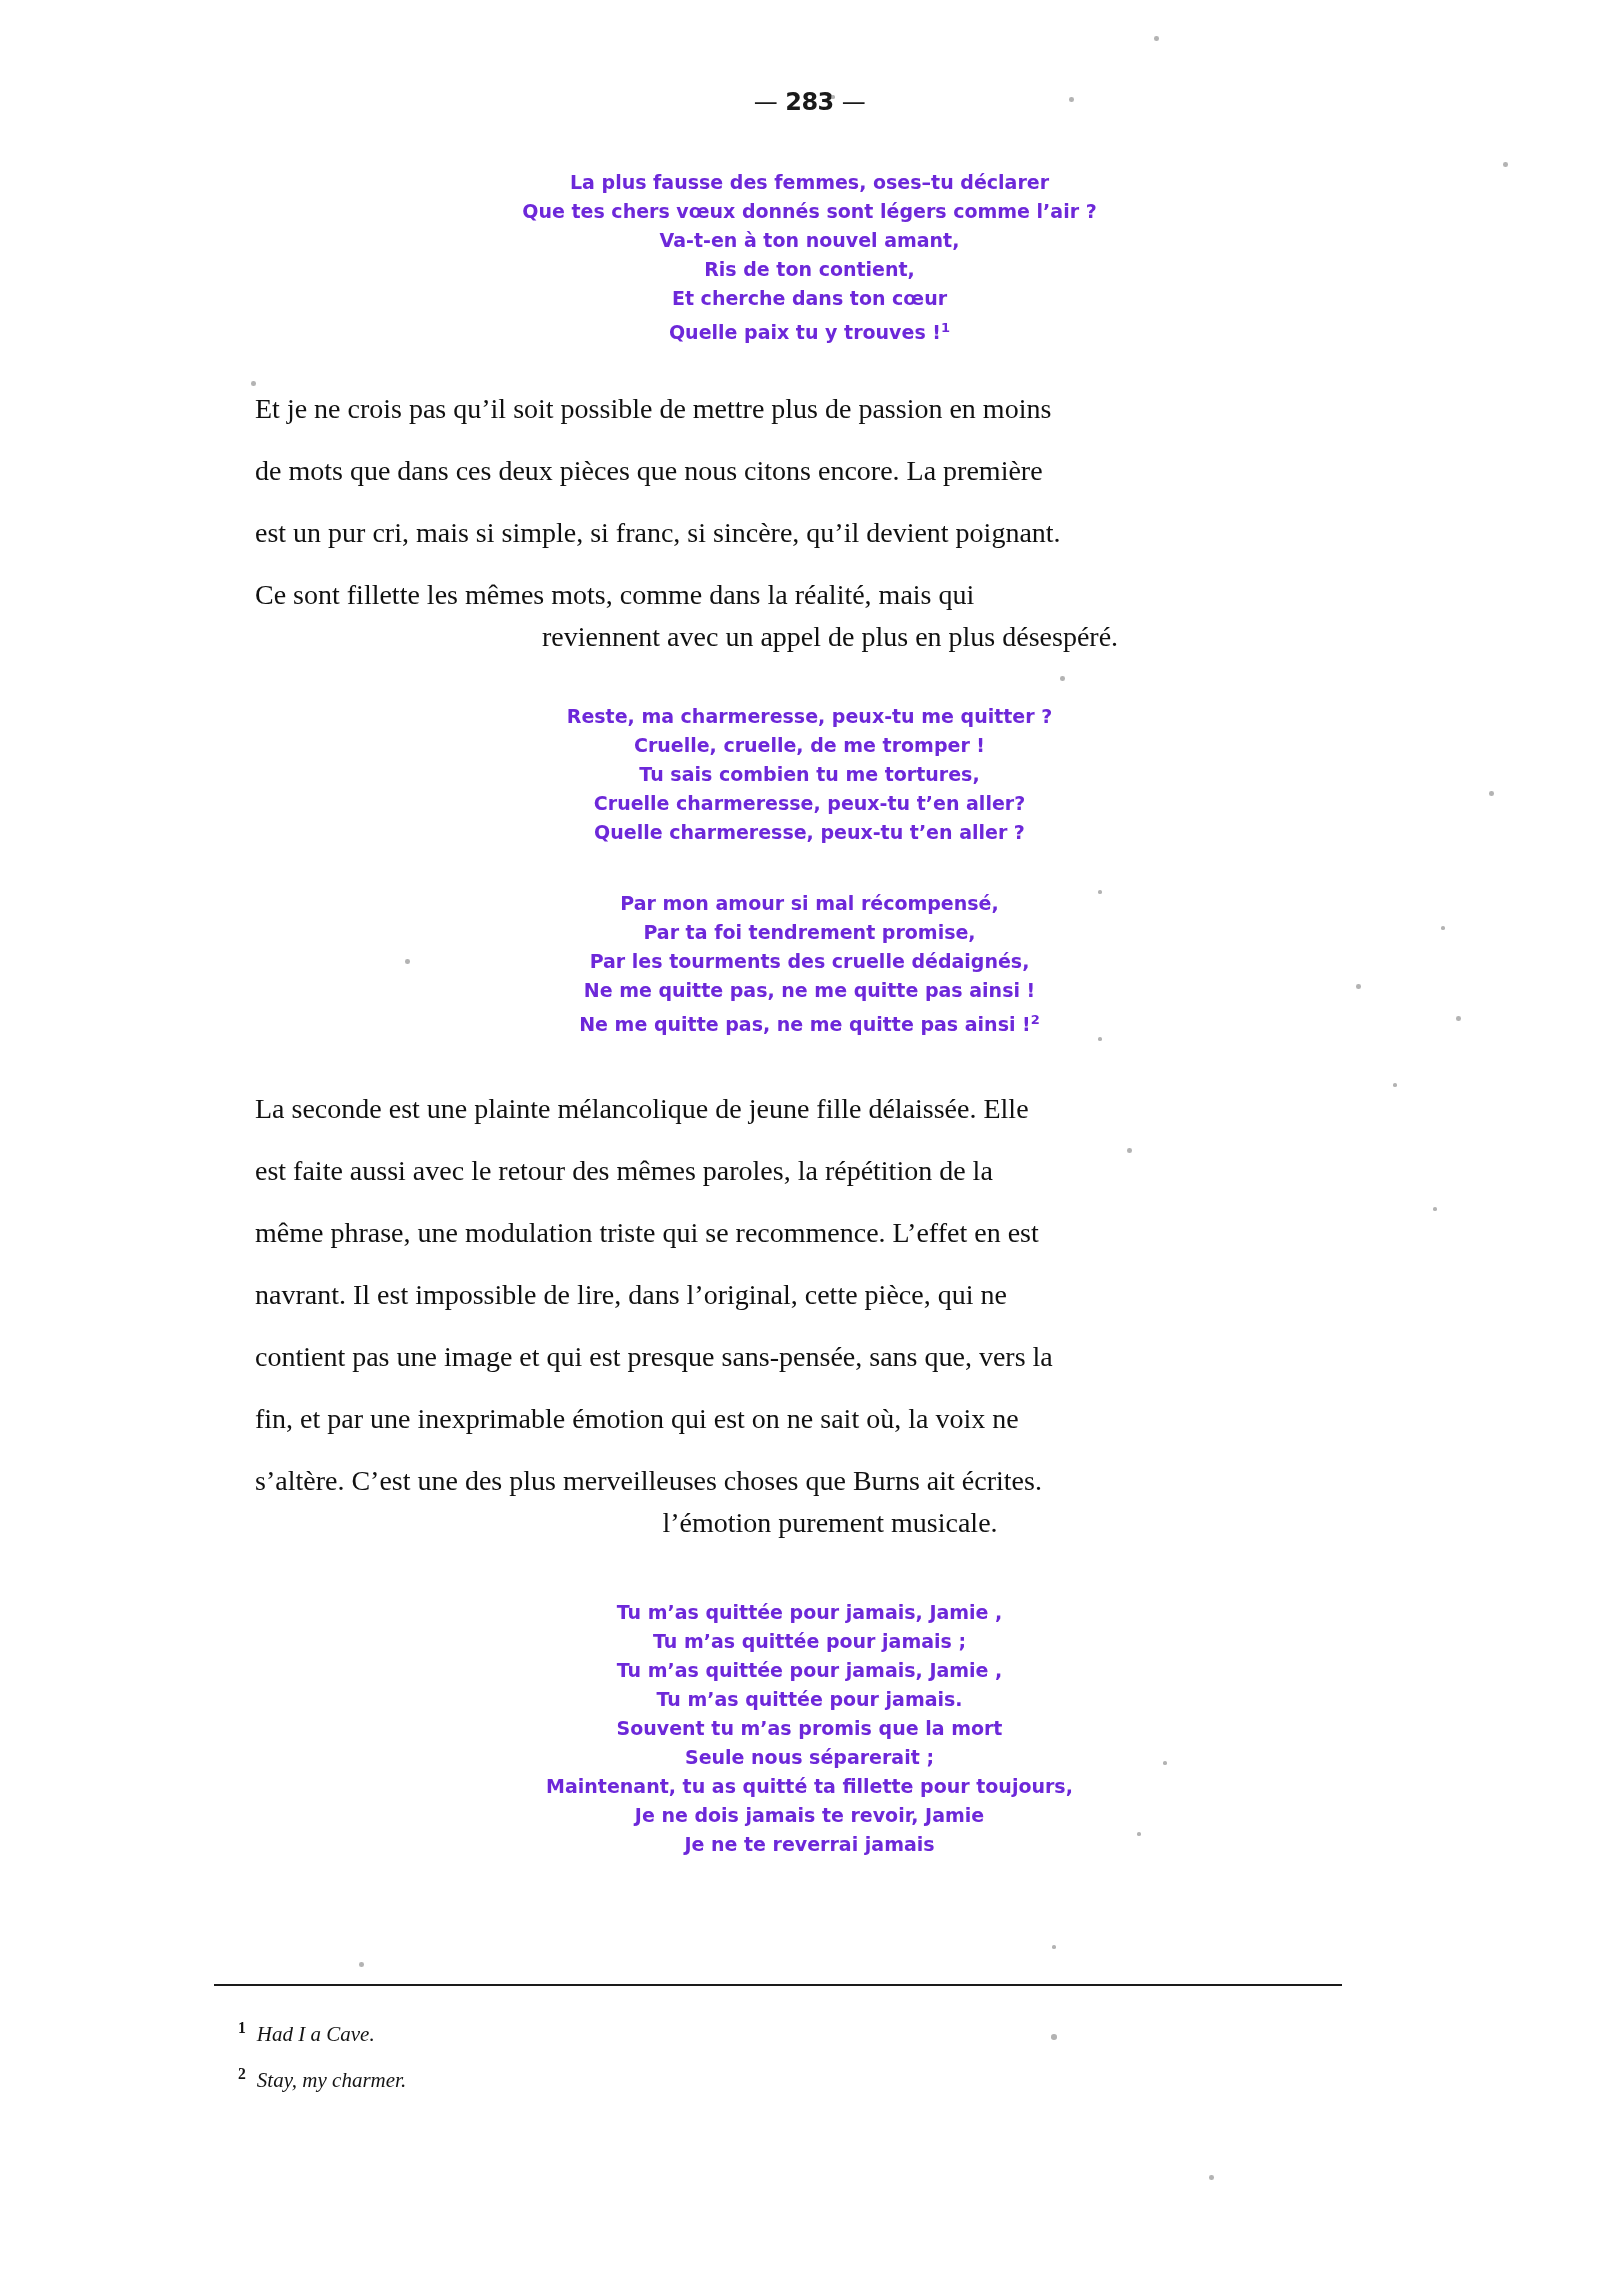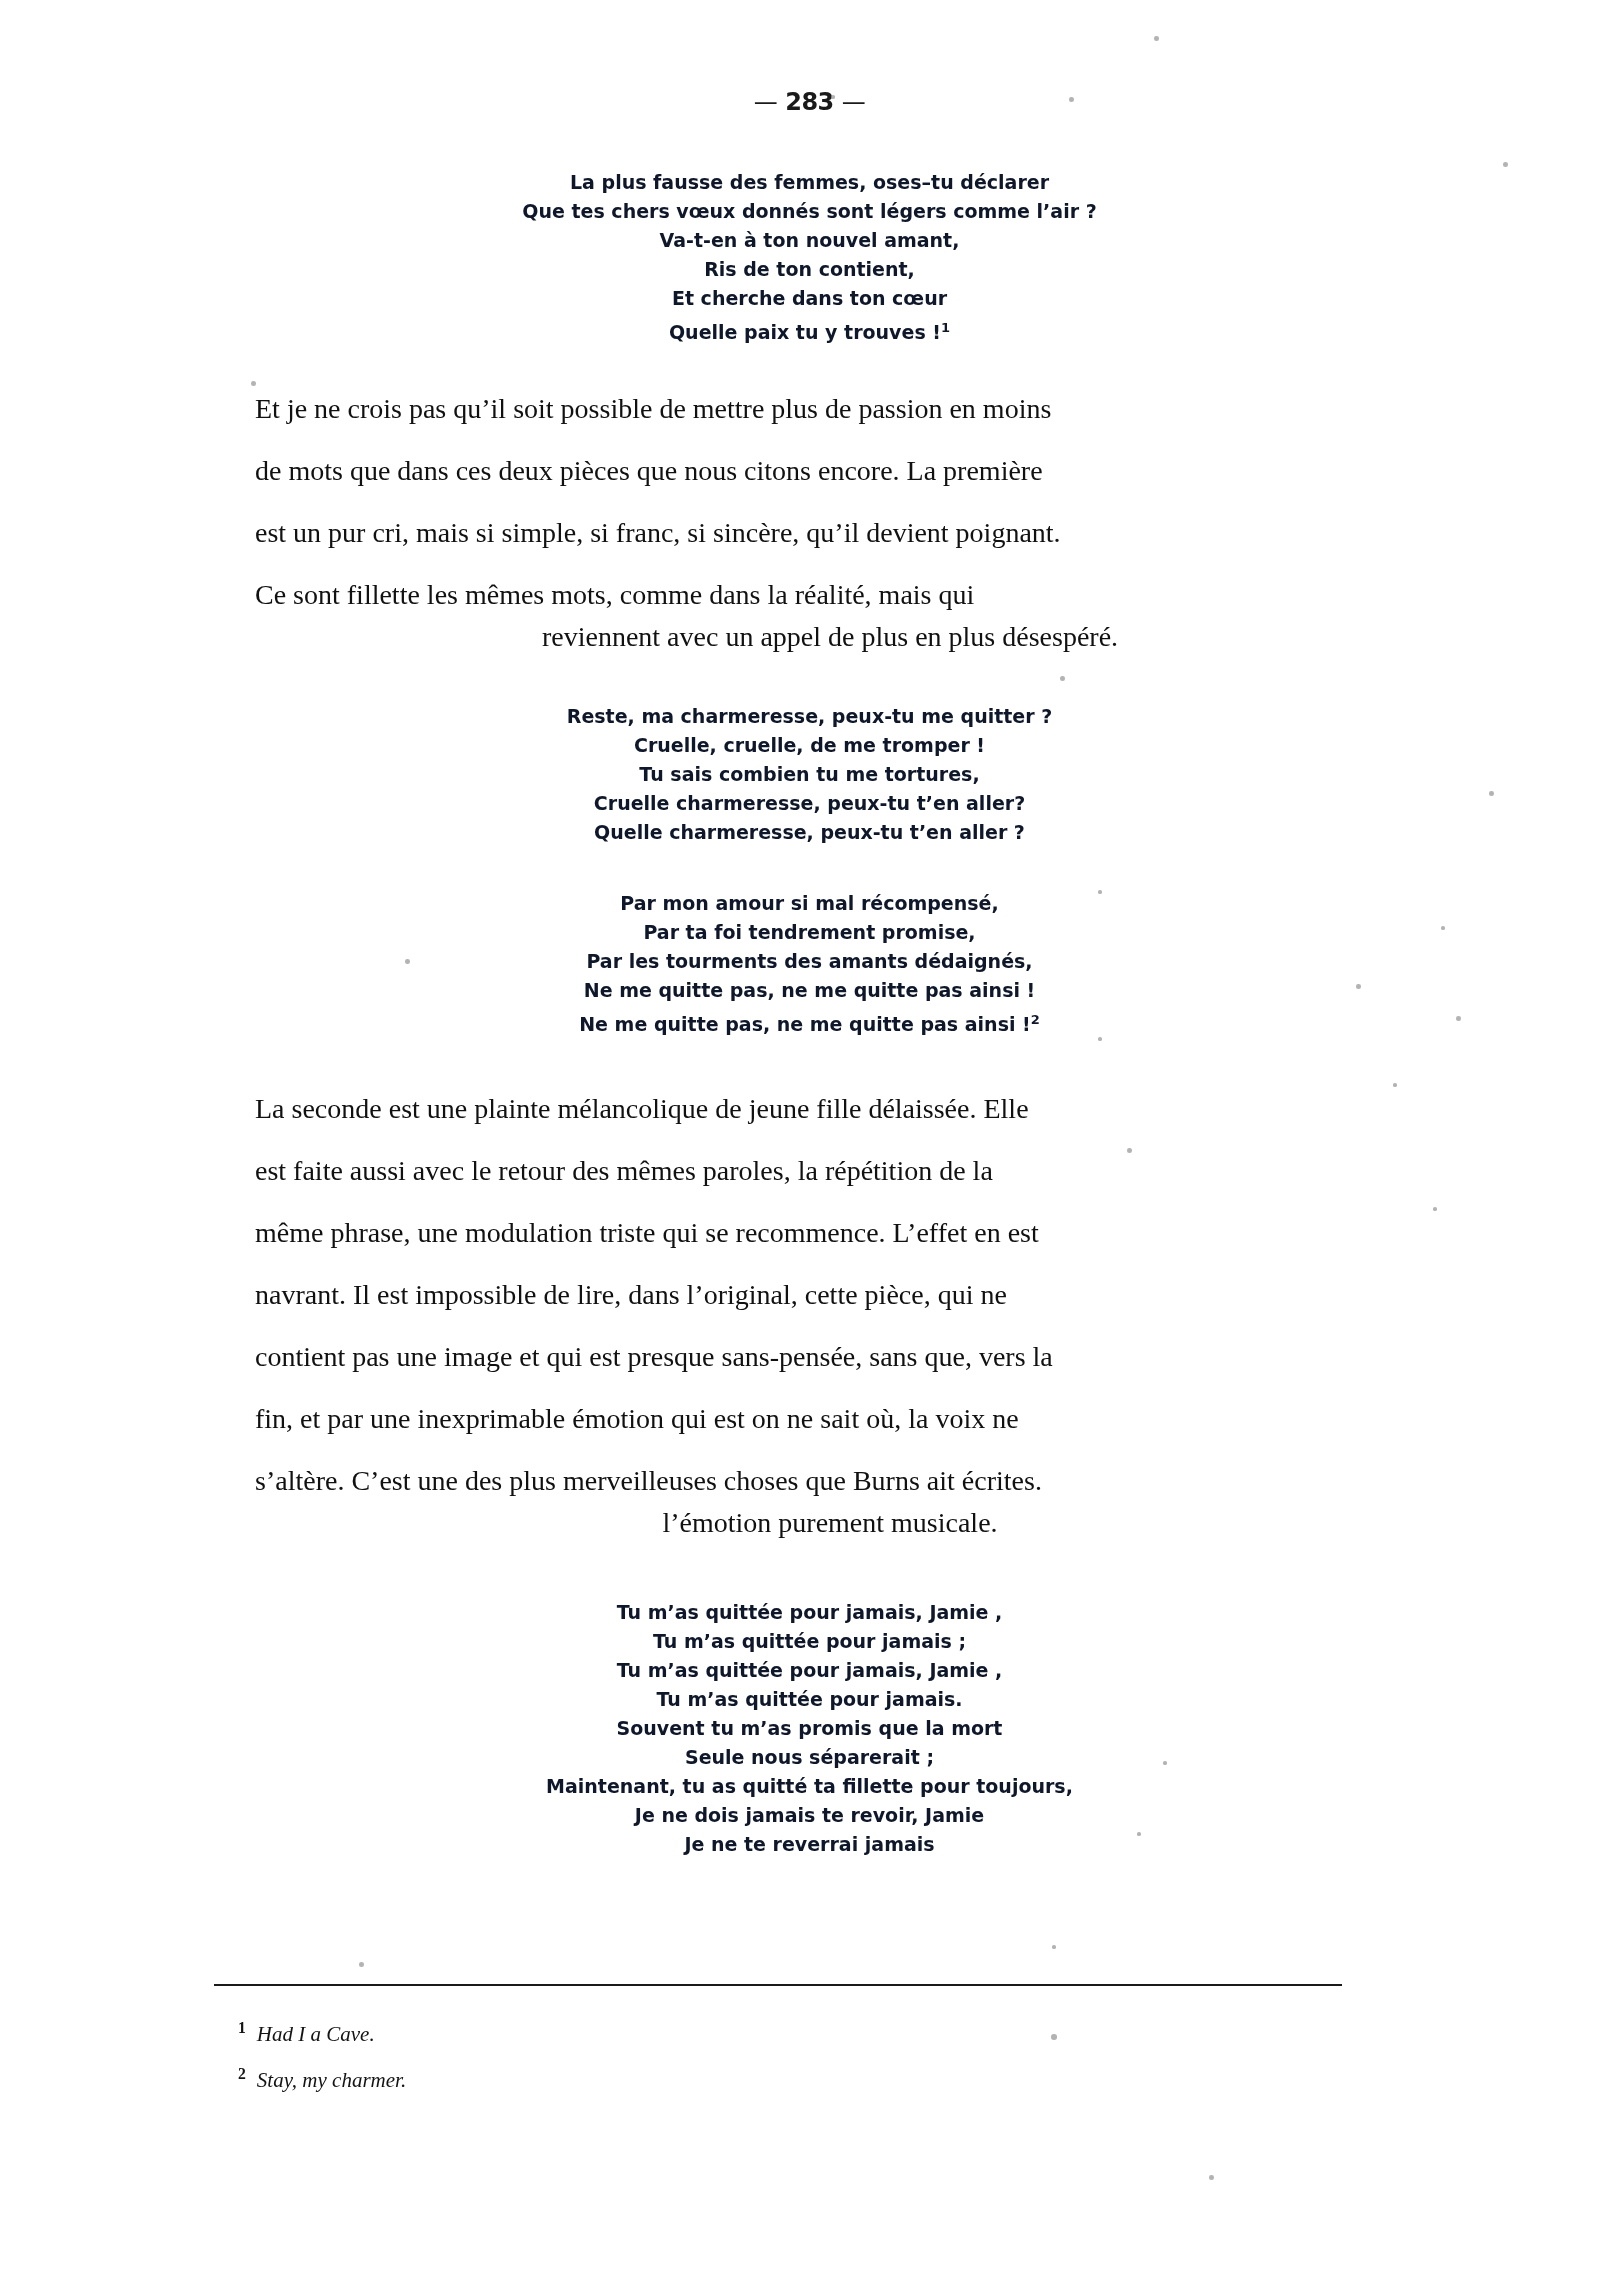--- a/index.html
+++ b/index.html
@@ -41,21 +41,21 @@
   }
   .folio .dash { font-weight: normal; }
 
   
   .verse {
     font-family: "DejaVu Sans", sans-serif;
     font-weight: bold;
     font-size: 19px;
     line-height: 29px;
     text-align: center;
-    color: #0f172a;
+    color: #6d28d9;
   }
   .verse .line { white-space: nowrap; }
   .verse sup {
     font-size: 13px;
     vertical-align: super;
     font-weight: bold;
   }
 
   #verse-1 { margin-top: 52px; }
   #verse-2 { margin-top: 44px; }
@@ -168,21 +168,21 @@
       <div class="line">Reste, ma charmeresse, peux-tu me quitter ?</div>
       <div class="line">Cruelle, cruelle, de me tromper !</div>
       <div class="line">Tu sais combien tu me tortures,</div>
       <div class="line">Cruelle charmeresse, peux-tu t’en aller?</div>
       <div class="line">Quelle charmeresse, peux-tu t’en aller ?</div>
     </div>
 
     <div class="verse" id="verse-3">
       <div class="line">Par mon amour si mal récompensé,</div>
       <div class="line">Par ta foi tendrement promise,</div>
-      <div class="line">Par les tourments des amants dédaignés,</div>
+      <div class="line">Par les tourments des cruelle dédaignés,</div>
       <div class="line">Ne me quitte pas, ne me quitte pas ainsi !</div>
       <div class="line">
         <span>Ne me quitte pas, ne me quitte pas ainsi !</span><sup>2</sup>
       </div>
     </div>
 
     <div class="prose" id="prose-2">
       <span class="pline just first">La seconde est une plainte mélancolique de  jeune  fille  délaissée.  Elle</span>
       <span class="pline just">est faite aussi avec le retour des mêmes paroles, la répétition de la</span>
       <span class="pline just">même phrase, une modulation triste qui se recommence.  L’effet  en  est</span>

